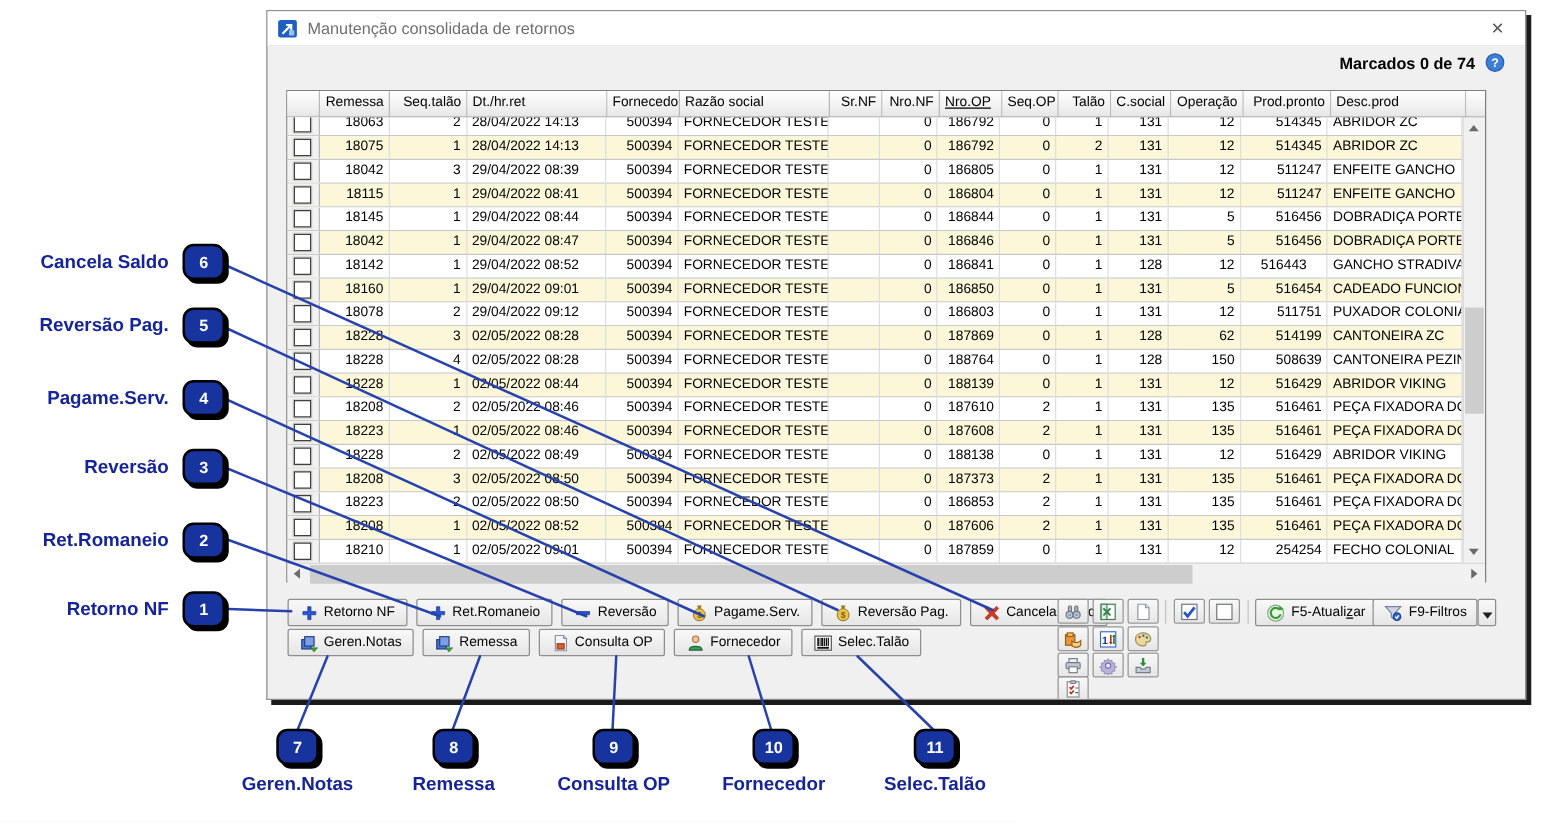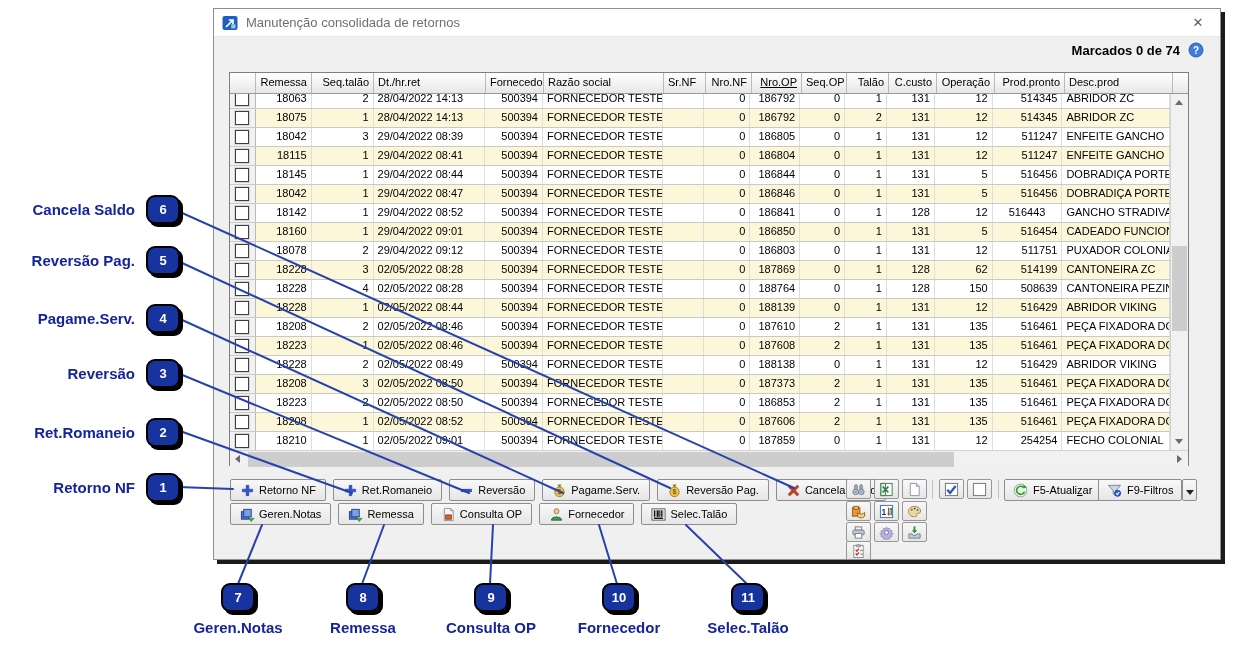--- a/index.html
+++ b/index.html
@@ -102,26 +102,26 @@
     </div>
 
     <div class="grid">
       <div class="ghead">
           <div class="th" style="width: 26px; text-align: left;"></div>
           <div class="th" style="width: 56px; text-align: right;">Remessa</div>
           <div class="th" style="width: 62px; text-align: right;">Seq.talão</div>
           <div class="th" style="width: 112px; text-align: left;">Dt./hr.ret</div>
           <div class="th" style="width: 58px; text-align: right;">Fornecedor</div>
           <div class="th" style="width: 120px; text-align: left;">Razão social</div>
-          <div class="th" style="width: 42px; text-align: left;">Sr.NF</div>
+          <div class="th" style="width: 42px; text-align: right;">Sr.NF</div>
           <div class="th" style="width: 46px; text-align: right;">Nro.NF</div>
-          <div class="th" style="width: 50px; text-align: right; text-decoration: underline;">Nro.OP</div>
+          <div class="th" style="width: 50px;  text-decoration: underline;">Nro.OP</div>
           <div class="th" style="width: 45px; text-align: right;">Seq.OP</div>
           <div class="th" style="width: 42px; text-align: right;">Talão</div>
-          <div class="th" style="width: 48px; text-align: right;">C.custo</div>
+          <div class="th" style="width: 48px; text-align: right;">C.social</div>
           <div class="th" style="width: 58px; text-align: right;">Operação</div>
           <div class="th" style="width: 70px; text-align: right;">Prod.pronto</div>
           <div class="th" style="width: 108px; text-align: left;">Desc.prod</div>
           <div class="fill"></div>
         </div>
       <div class="gmain">
         <div class="gbody">
             <div class="tr">
               <div class="td checkcell" style="width: 26px; text-align: center;">
                 <span class="rowcheck"></span>

